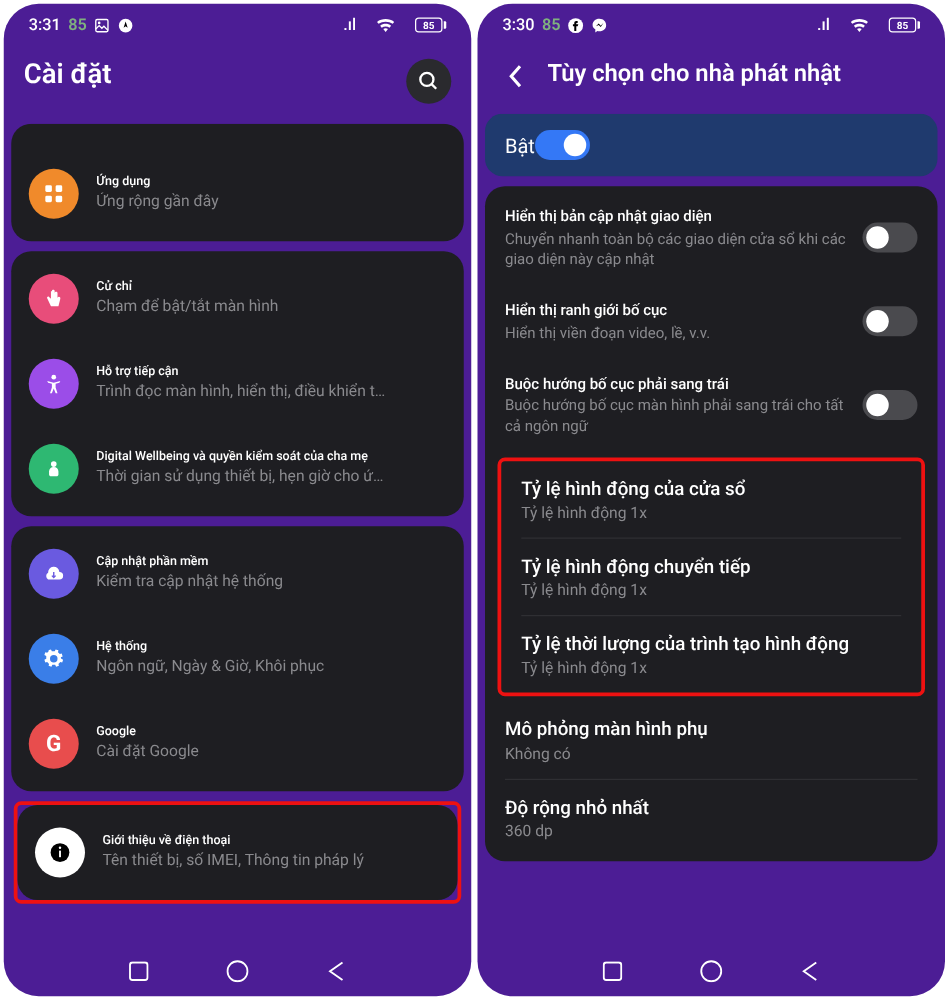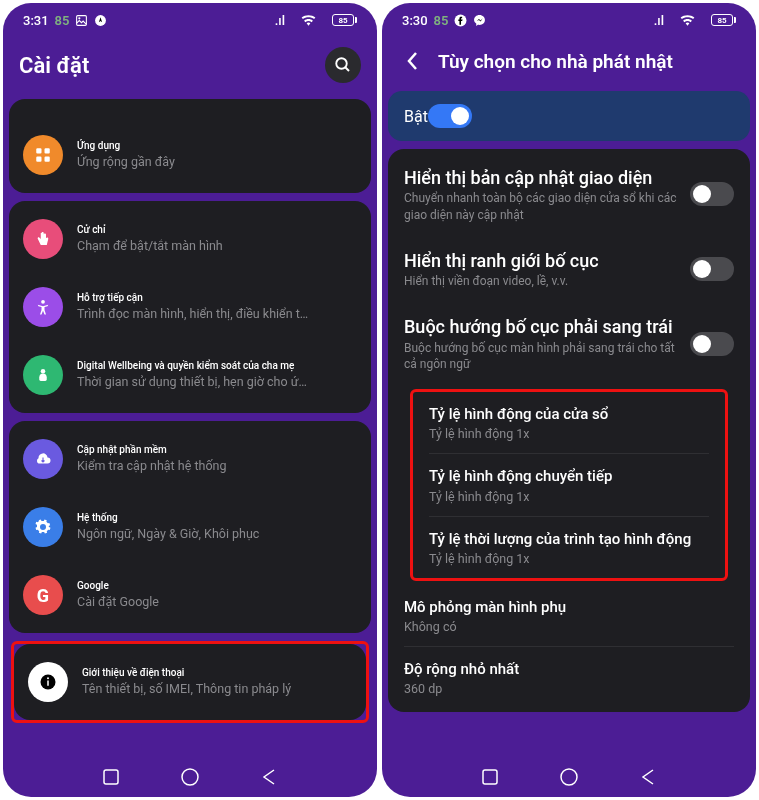--- a/index.html
+++ b/index.html
@@ -2,37 +2,37 @@
 <html><head>
 <meta charset="utf-8">
 <style>
 *{margin:0;padding:0;box-sizing:border-box;font-family:-apple-system,BlinkMacSystemFont,"Segoe UI",Roboto,Arial,sans-serif}
 body{background:#fff;width:759px;height:800px;display:flex;gap:5px;padding:3px}
 .phone{flex:1;background:#4c1d95;border-radius:28px;overflow:hidden;display:flex;flex-direction:column;position:relative}
 .status-bar{height:34px;display:flex;justify-content:space-between;align-items:center;padding:0 20px;color:#fff;font-size:13px;font-weight:500}
 .status-left{display:flex;align-items:center;gap:6px}
 .status-right{display:flex;align-items:center;gap:16px}
 .pct{color:#7fb17f;font-weight:600}
-.header{display:flex;align-items:center;padding:10px 16px 16px;gap:12px}
+.header{display:flex;align-items:flex-start;padding:10px 16px 16px;gap:12px}
 .header-title{color:#fff;font-size:22px;font-weight:600;flex:1}
 .search-btn{width:36px;height:36px;border-radius:50%;background:#2a2a2e;display:flex;align-items:center;justify-content:center}
 .back-btn{width:28px;height:28px;display:flex;align-items:center;justify-content:center;color:#fff}
 .content{flex:1;overflow:hidden;padding:0 6px}
 .group{background:#1e1e22;border-radius:16px;margin-bottom:8px;padding:4px 0}
 .row{display:flex;align-items:center;padding:14px 14px;gap:14px;position:relative}
 .row.clickable{cursor:pointer}
 .icon-circle{width:40px;height:40px;border-radius:50%;display:flex;align-items:center;justify-content:center;flex-shrink:0}
 .row-text{flex:1;min-width:0}
 .row-title{color:#fff;font-size:10px;font-weight:500;line-height:1.35;margin-bottom:1px}
 .row-sub{color:#8a8a8e;font-size:12.5px;line-height:1.35;white-space:nowrap;overflow:hidden;text-overflow:ellipsis}
 .highlight-box{border:3px solid #e11;border-radius:6px;margin:2px}
 .toggle-row{display:flex;align-items:center;padding:13px 16px;}
 .toggle-bar{background:#1f3a6e;border-radius:14px;margin-bottom:8px}
 .toggle-title{color:#fff;font-size:16px;font-weight:400}
-.toggle-title-sm{color:#fff;font-size:18px;font-weight:500;line-height:1.3}
+.toggle-title-sm{color:#fff;font-size:12px;font-weight:500;line-height:1.3}
 .toggle-sub{color:#8a8a8e;font-size:12px;line-height:1.35;margin-top:1px}
 .toggle-text{flex:1;padding-right:12px}
 .switch{width:44px;height:24px;border-radius:12px;position:relative;flex-shrink:0}
 .switch.on{background:#3478f6}
 .switch.off{background:#4a4a4e}
 .switch-knob{width:18px;height:18px;border-radius:50%;background:#fff;position:absolute;top:3px}
 .switch.on .switch-knob{right:3px}
 .switch.off .switch-knob{left:3px}
 .dev-row{padding:12px 16px}
 .dev-title{color:#fff;font-size:15px;font-weight:500;line-height:1.35}
@@ -282,21 +282,21 @@
       <div class="toggle-row">
         <div class="toggle-text">
           <div class="toggle-title-sm">Buộc hướng bố cục phải sang trái</div>
           <div class="toggle-sub">Buộc hướng bố cục màn hình phải sang trái cho tất cả ngôn ngữ</div>
         </div>
         <div class="switch off">
             <div class="switch-knob"></div>
           </div>
       </div>
 
-      <div class="highlight-box" style="margin:4px 22px">
+      <div class="highlight-box" style="margin:4px 10px">
         <div class="dev-row clickable">
           <div class="dev-title">Tỷ lệ hình động của cửa sổ</div>
           <div class="dev-sub">Tỷ lệ hình động 1x</div>
         </div>
         <div class="divider"></div>
         <div class="dev-row clickable">
           <div class="dev-title">Tỷ lệ hình động chuyển tiếp</div>
           <div class="dev-sub">Tỷ lệ hình động 1x</div>
         </div>
         <div class="divider"></div>

